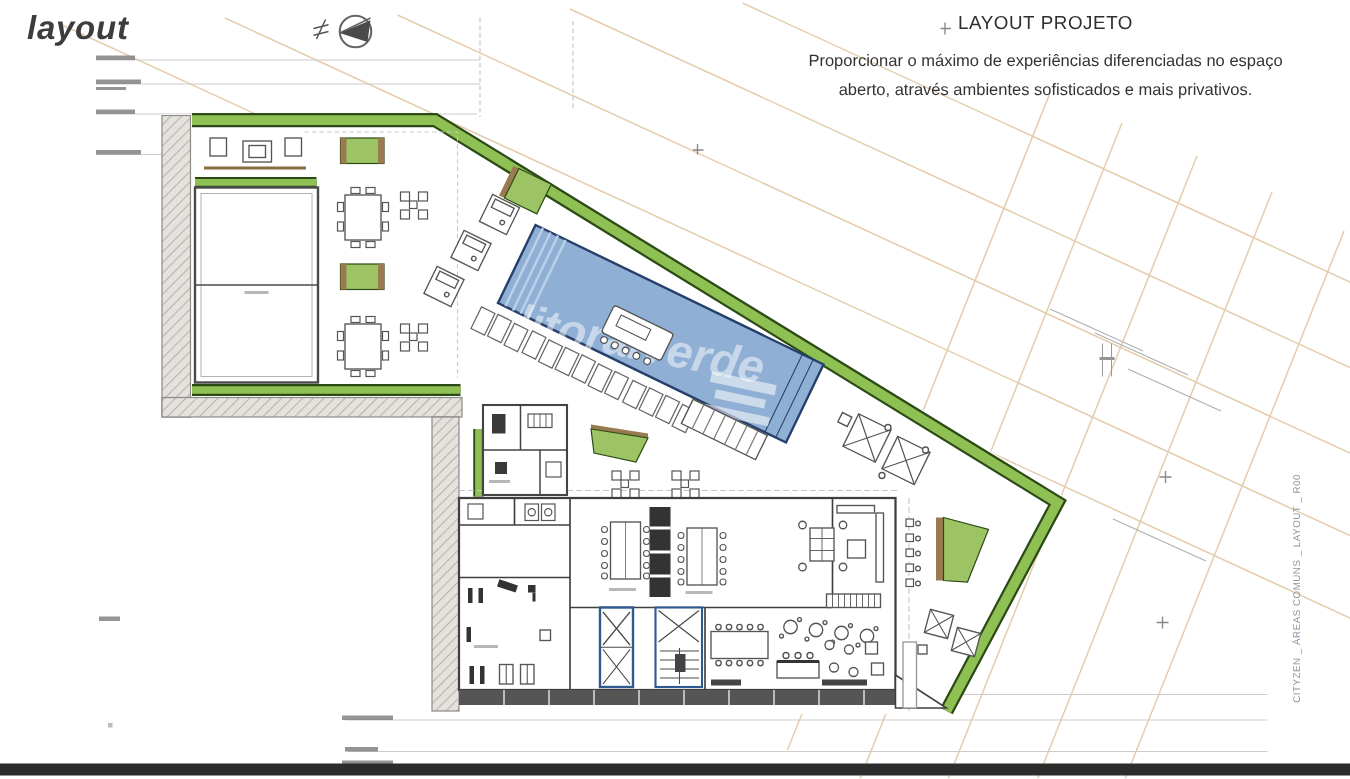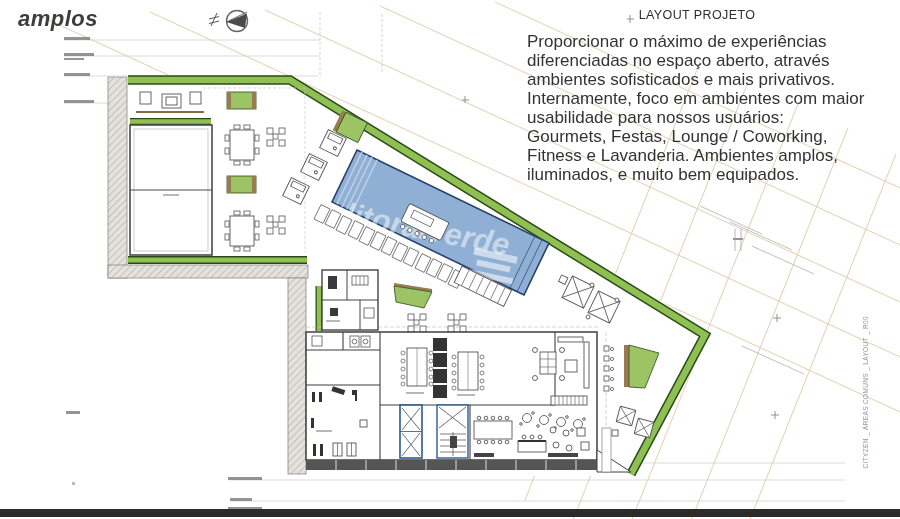--- a/index.html
+++ b/index.html
@@ -3,21 +3,21 @@
 <meta charset="utf-8">
 <style>
   html,body{margin:0;padding:0;background:#ffffff;}
   .page{position:relative;width:900px;height:519px;background:#ffffff;overflow:hidden;
         font-family:"Liberation Sans",sans-serif;}
   .plan-svg{position:absolute;left:0;top:0;}
   .title{position:absolute;left:18px;top:6px;font-size:22px;font-weight:bold;font-style:italic;
          color:#3d3d3d;letter-spacing:.5px;}
   .desc{position:absolute;left:527px;top:8px;width:340px;color:#303030;}
   .desc .heading{text-align:center;font-size:12.5px;letter-spacing:.4px;margin:0 0 10px 0;color:#2e2e2e;}
-  .desc p{margin:0;text-align:left;font-size:17px;line-height:19px;color:#333333;}
+  .desc p{margin:0;text-align:center;font-size:11px;line-height:19px;color:#333333;}
   .vlabel{position:absolute;left:797px;top:393px;width:140px;height:11px;
           transform:rotate(-90deg);text-align:center;font-size:6.5px;color:#8b96a1;
           letter-spacing:.35px;white-space:nowrap;}
   .bottombar{position:absolute;left:0;top:509px;width:900px;height:8px;background:#2b2b2b;}
 </style>
 </head>
 <body>
 
 <div class="page">
 
@@ -467,24 +467,23 @@
   </g>
 
   <g>
     <circle cx="237" cy="21" r="10.5" fill="none" stroke="#666666" stroke-width="1.4"></circle>
     <path d="M226.5,22 L247,12" stroke="#666666" stroke-width="1"></path>
     <path d="M226.5,22 L247,13.5 L245,28 Z" fill="#4a4a4a"></path>
     <path d="M209,19 L219,16.5 M209,23.5 L219,21 M217,13 L211,26" stroke="#555555" stroke-width="1"></path>
   </g>
 </svg>
 
-  <div class="title">amplos</div>
+  <div class="title">layout</div>
 
   <div class="desc">
     <div class="heading">LAYOUT PROJETO</div>
     <p>Proporcionar o máximo de experiências diferenciadas no espaço aberto, através ambientes sofisticados e mais privativos.</p>
-    <p>Internamente, foco em ambientes com maior usabilidade para nossos usuários: Gourmets, Festas, Lounge / Coworking, Fitness e Lavanderia. Ambientes amplos, iluminados, e muito bem equipados.</p>
   </div>
 
   <div class="vlabel">CITYZEN _ ÁREAS COMUNS _ LAYOUT _ R00</div>
 
   <div class="bottombar"></div>
 </div>
 
 </body></html>

